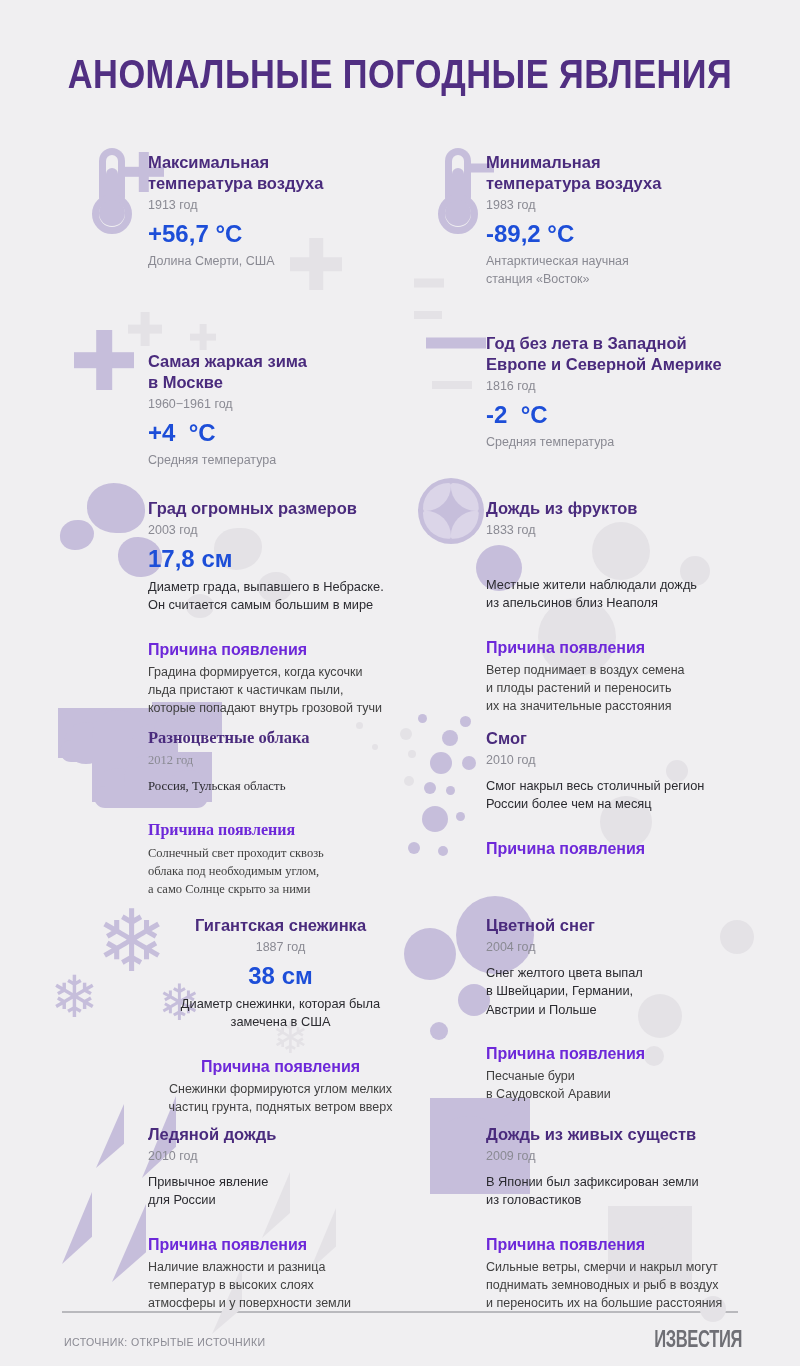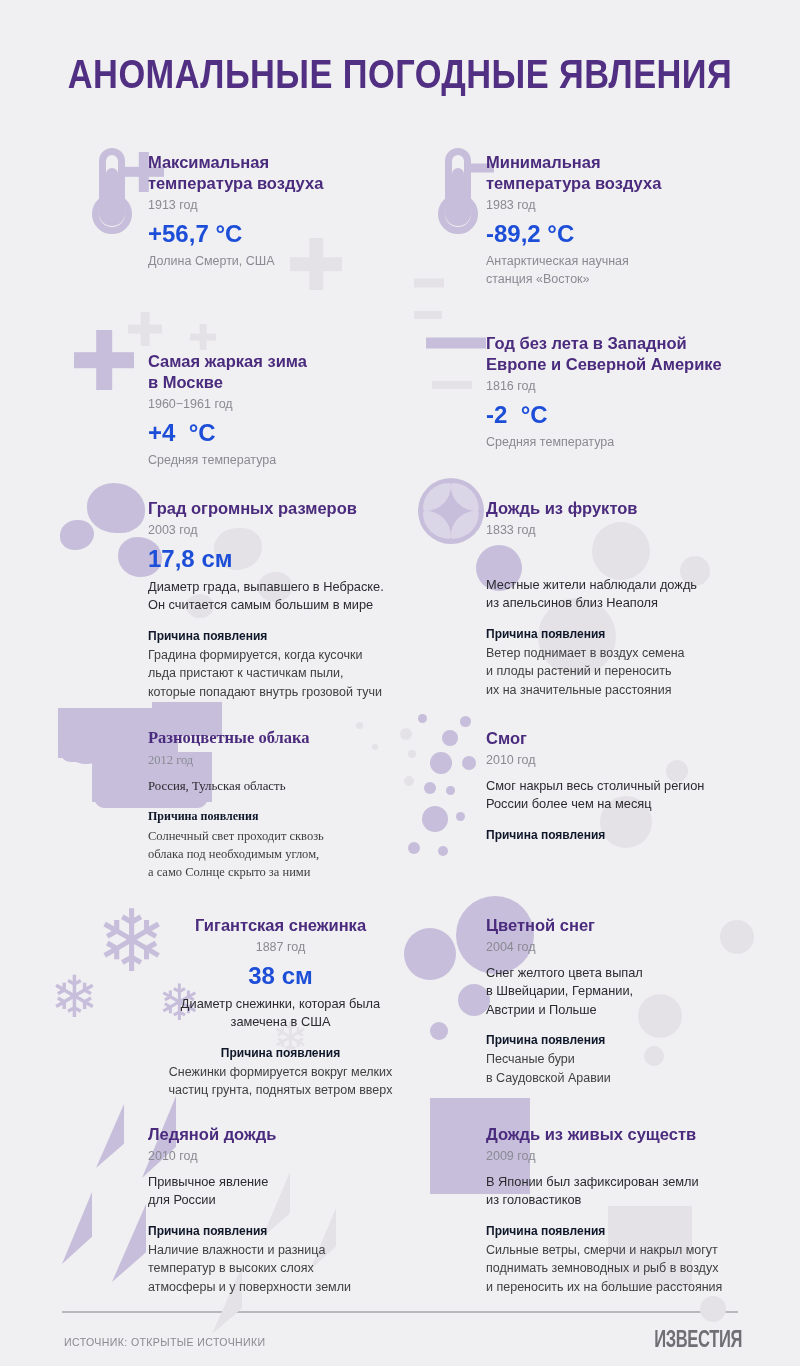--- a/index.html
+++ b/index.html
@@ -58,25 +58,25 @@
     font-size: 12.5px;
     color: #8a8a93;
     line-height: 1.42;
   }
   .dark {
     font-size: 12.8px;
     color: #2b2b30;
     line-height: 1.42;
   }
   .reason-lbl {
-    font-size: 12px;
+    font-size: 16px;
     font-weight: 700;
-    color: #0f172a;
+    color: #6d28d9;
     line-height: 1.4;
-    margin-top: 13px;
+    margin-top: 24px;
   }
   .reason-txt {
     font-size: 12.5px;
     color: #404040;
     line-height: 1.45;
     margin-top: 2px;
   }
   .gap8 { height: 9px; }
 
   
@@ -416,21 +416,21 @@
     <div class="txt">
       <h2 class="hd">Гигантская снежинка</h2>
       <div class="year">1887 год</div>
       <div class="bigval">38 см</div>
       <div class="dark">
         <span>Диаметр снежинки, которая была</span><br>
         <span>замечена в США</span>
       </div>
       <div class="reason-lbl">Причина появления</div>
       <div class="reason-txt">
-        <span>Снежинки формируется вокруг мелких</span><br>
+        <span>Снежинки формируются углом мелких</span><br>
         <span>частиц грунта, поднятых ветром вверх</span>
       </div>
     </div>
   </div>
 
   <div class="card" style="left:486px; top:915px; width:265px;">
     <div class="txt">
       <h2 class="hd">Цветной снег</h2>
       <div class="year">2004 год</div>
       <div class="gap8"></div>

